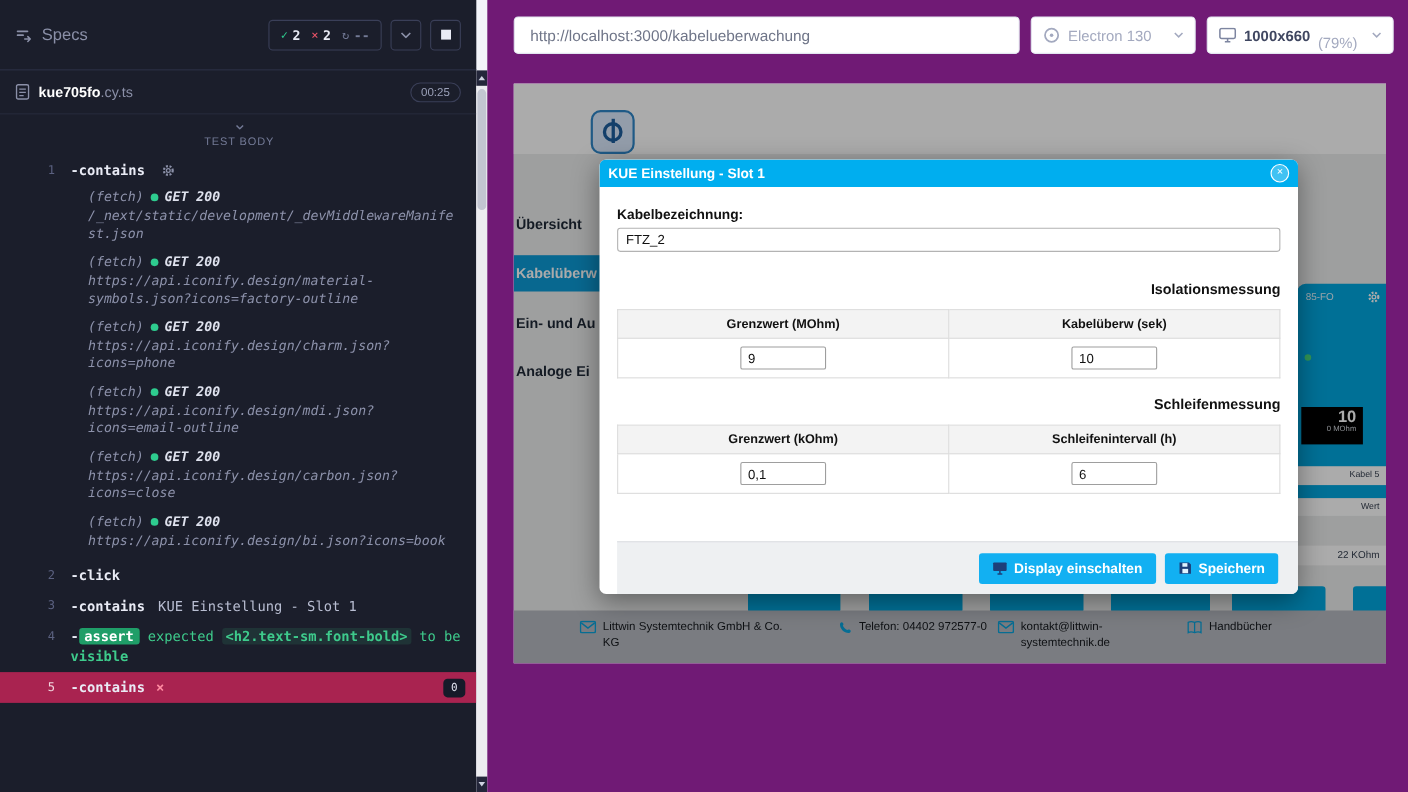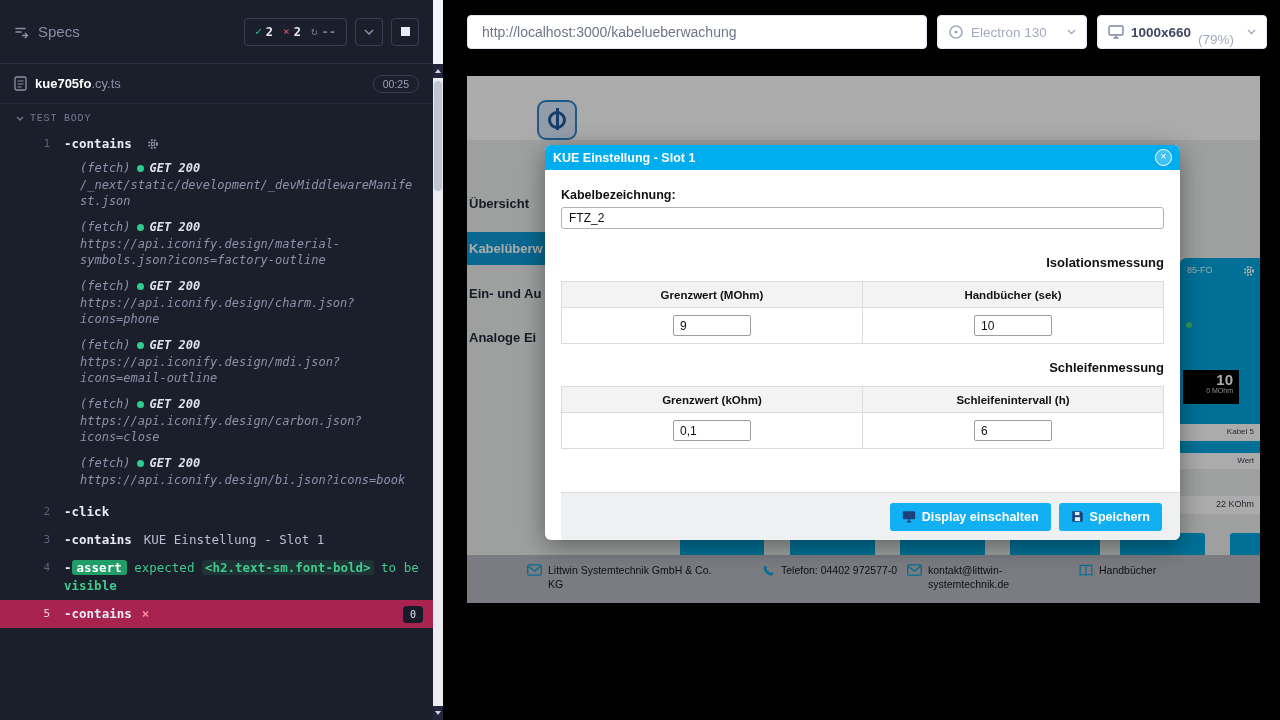--- a/index.html
+++ b/index.html
@@ -17,21 +17,21 @@
   .ic { font-style:normal; font-size:11px; }
   .ic.pass { color:#2ecc8f; } .ic.fail { color:#eb5368; } .ic.pend { color:#737a96; }
   .stnum { color:#e9ebf5; font-weight:bold; font-size:12px; } .pendnum { color:#737a96; }
   .sq-btn { width:28px; height:28px; background:transparent; border:1px solid #3a3f58; border-radius:4px; display:flex; align-items:center; justify-content:center; cursor:pointer; }
   .stop-ic { width:9px; height:9px; background:#e9ebf5; display:block; }
   .spec-row { height:40px; border-bottom:1px solid #262a3d; display:flex; align-items:center; gap:8px; padding:0 14px; }
   .spec-name { font-size:13px; font-family:"Liberation Sans",sans-serif; }
   .spec-name b { color:#ffffff; }
   .spec-name .ext { color:#8b90a8; font-weight:normal; }
   .timer { margin-left:auto; border:1px solid #3a3f58; border-radius:10px; padding:2px 9px; font-size:10.5px; color:#9aa0b8; font-family:"Liberation Sans",sans-serif; }
-  .tb-row { display:flex; align-items:center; gap:6px; padding:9px 14px 6px 16px; color:#737a96; font-size:10px; letter-spacing:.8px; font-family:Liberation Mono, monospace; cursor:pointer; }
+  .tb-row { display:flex; align-items:center; gap:6px; padding:9px 14px 6px 16px; color:#737a96; font-size:10px; letter-spacing:.8px; font-family:Liberation Sans, sans-serif; cursor:pointer;flex-direction:column; }
   .cmds { font-size:12.5px; }
   .cmd { position:relative; padding:5px 12px 5px 64px; line-height:18px; }
   .num { position:absolute; left:0; top:5px; width:50px; text-align:right; color:#5b6180; font-size:11px; }
   .cname { color:#e9ebf5; font-weight:bold; }
   .carg { color:#b9bed2; margin-left:12px; font-weight:normal; }
   .gear-wrap { display:inline-block; vertical-align:-2px; margin-left:8px; }
   .fetch { margin:0 14px 10px 80px; color:#8d92ab; font-style:italic; font-size:12px; line-height:16px; }
   .fhead { display:flex; align-items:center; gap:6px; line-height:17px; }
   .ftag { color:#8d92ab; }
   .fdot { width:7px; height:7px; border-radius:50%; background:#2ecc8f; display:inline-block; }
@@ -49,21 +49,21 @@
 
   
   .rep-scroll { position:absolute; left:433px; top:64px; width:10px; height:656px; background:#ececf0; }
   .sbtn { position:absolute; left:0; width:10px; height:14px; background:#23263a; display:flex; align-items:center; justify-content:center; cursor:pointer; }
   .sbtn.up { top:0; } .sbtn.down { bottom:0; }
   .tri-up { width:0; height:0; border-left:3px solid transparent; border-right:3px solid transparent; border-bottom:4px solid #cfd3e2; }
   .tri-down { width:0; height:0; border-left:3px solid transparent; border-right:3px solid transparent; border-top:4px solid #cfd3e2; }
   .sthumb { position:absolute; left:1px; top:17px; width:8px; height:110px; background:#c2c5d1; border-radius:4px; cursor:grab; }
 
   
-  .runner { position:absolute; left:443px; top:0; width:837px; height:720px; background:#000000; }
+  .runner { position:absolute; left:443px; top:0; width:837px; height:720px; background:#701a75; }
   .run-header { position:relative; height:64px; }
   .urlbar { position:absolute; left:24px; top:15px; width:460px; height:34px; background:#ffffff; border:1px solid #e3e5f0; border-radius:4px; display:flex; align-items:center; padding:0 14px; color:#6f7588; font-size:14px; cursor:text; }
   .selbox { position:absolute; top:15px; height:34px; background:#ffffff; border:1px solid #e3e5f0; border-radius:4px; display:flex; align-items:center; gap:7px; padding:0 10px; cursor:pointer; }
   .selbox.browser { left:494px; width:150px; color:#a3a9bf; font-size:13.5px; }
   .selbox.viewport { left:654px; width:170px; font-size:13.5px; }
   .vsize { color:#3f4660; font-weight:bold; }
   .vzoom { color:#a3a9bf;margin-top:15px; }
   .chev { margin-left:auto; }
 
   
@@ -405,21 +405,21 @@
           <span class="modal-close">×</span>
         </div>
         <div class="modal-body">
           <div class="kabel-lbl">Kabelbezeichnung:</div>
           <input class="kabel-input" type="text" value="FTZ_2" style="">
           <div class="sec-title iso">Isolationsmessung</div>
           <table class="mtab">
             <tbody>
                 <tr>
               <th style="width:50%">Grenzwert (MOhm)</th>
-              <th>Handbücher (sek)</th>
+              <th>Kabelüberw (sek)</th>
             </tr>
             <tr>
               <td><input class="cell-input" type="text" value="9" style=""></td>
               <td><input class="cell-input" type="text" value="10" style=""></td>
             </tr>
           </tbody>
             </table>
           <div class="sec-title loop">Schleifenmessung</div>
           <table class="mtab">
             <tbody>

